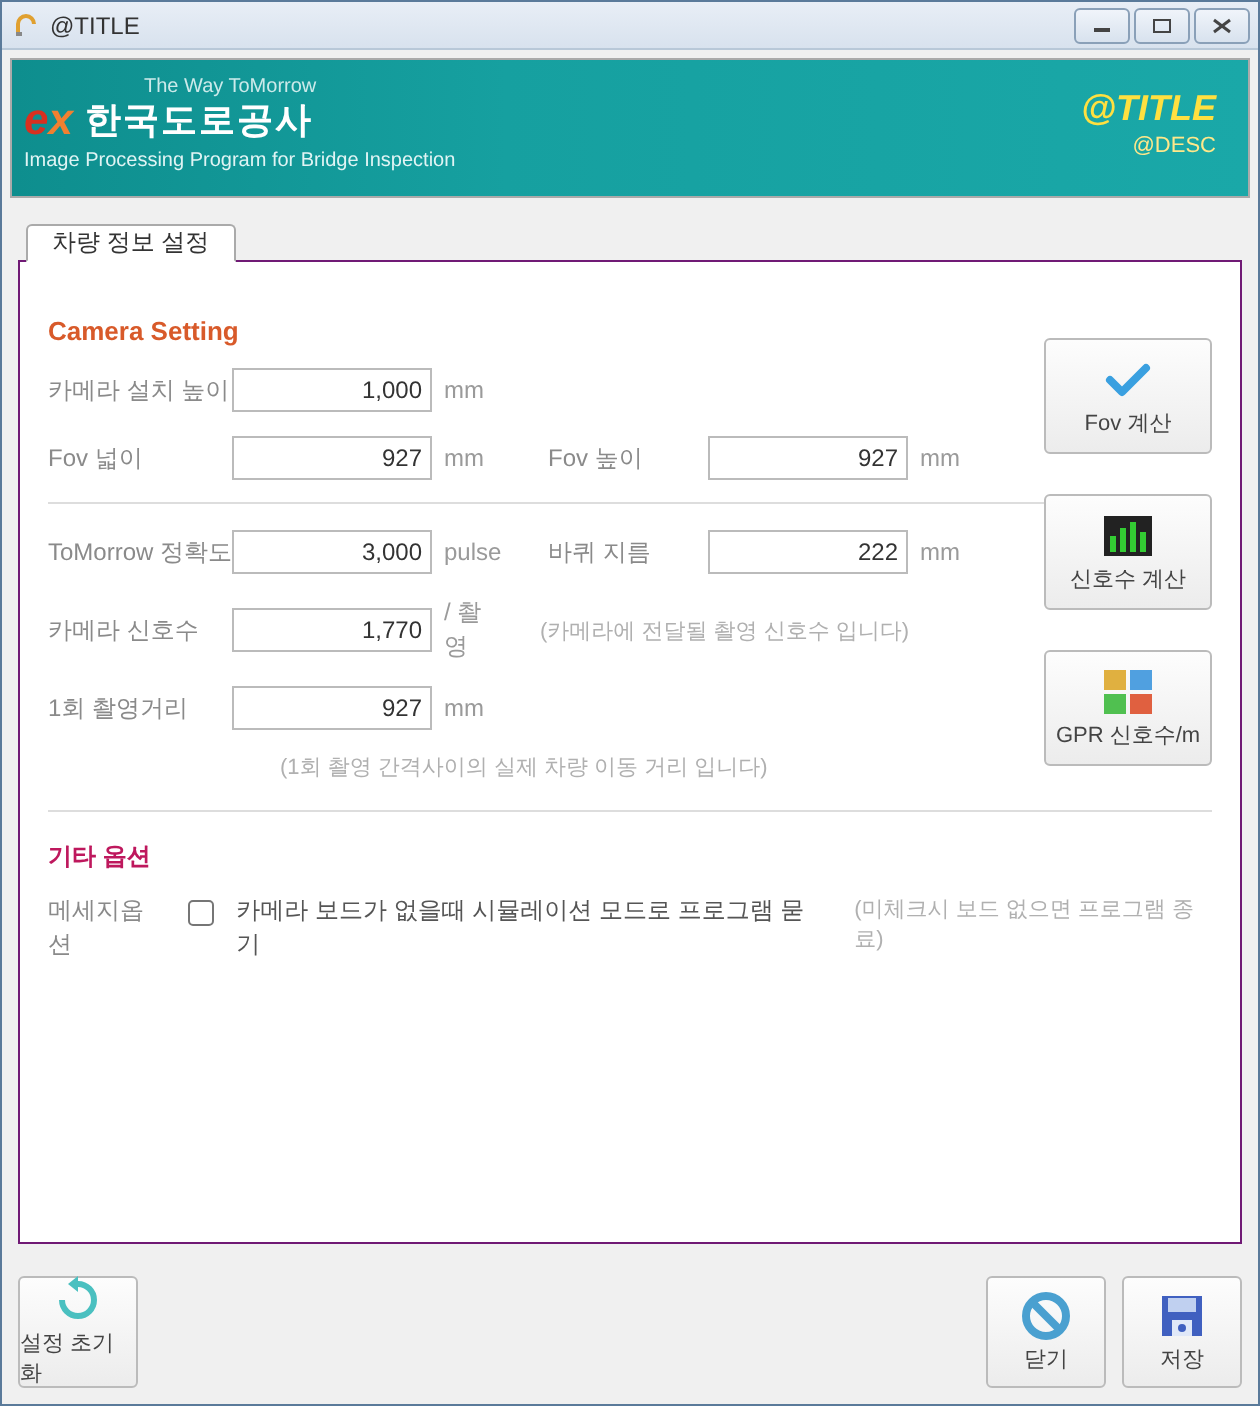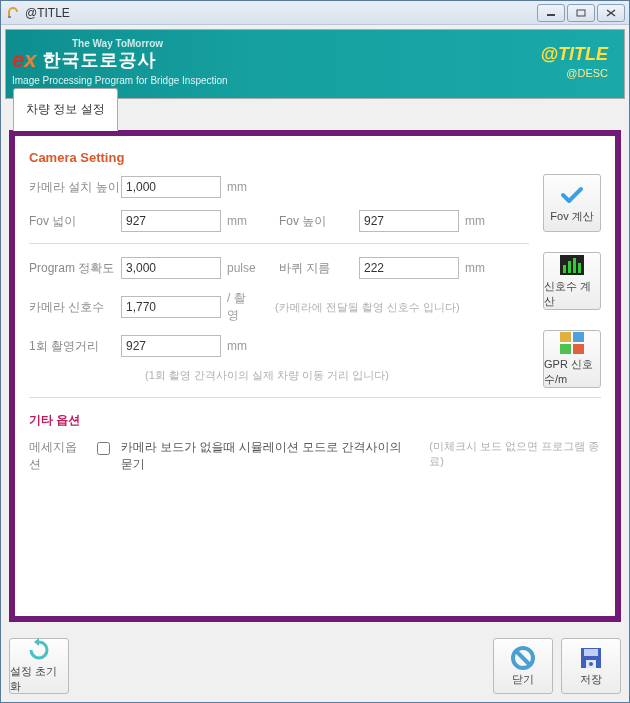--- a/index.html
+++ b/index.html
@@ -69,21 +69,21 @@
     font-weight: bold;
     font-size: 22px;
     color: #e03020;
     background: #fff0;
     display: flex;
     align-items: baseline;
   }
   .ex-logo .e { color: #d83020; font-style: italic; font-family: Arial; }
   .ex-logo .x { color: #f08030; font-style: italic; font-family: Arial; }
   .banner-kr { color: #fff; font-weight: bold; font-size: 18px; letter-spacing: 1px; }
-  .banner-slogan { color: #cceaea; font-size: 10px; margin-left: 60px; margin-bottom: -2px; font-weight: bold; }
+  .banner-slogan { color: #cceaea; font-size: 10px; margin-left: 60px; margin-bottom: -2px; }
   .banner-sub { color: #e0f4f4; font-size: 10px; margin-top: 2px; }
   .banner-right {
     position: absolute;
     right: 16px;
     top: 14px;
     text-align: right;
   }
   .banner-title { color: #ffe040; font-style: italic; font-weight: bold; font-size: 18px; }
   .banner-desc { color: #ffe88a; font-size: 11px; margin-top: 2px; }
   .content {
@@ -94,36 +94,36 @@
     flex-direction: column;
   }
   .tab-row {
     display: flex;
     align-items: flex-end;
     height: 24px;
     position: relative;
     z-index: 2;
   }
   .tab {
-    padding: 12px 12px;
+    padding: 0 12px;
     background: #fff;
     border: 1px solid #aaa;
     border-bottom: 1px solid #fff;
     border-radius: 3px 3px 0 0;
     font-size: 12px;
     color: #333;
     margin-left: 4px;
     cursor: pointer;
   }
   .panel {
     flex: 1;
     background: #fff;
-    border: 6px solid #701a75;
+    border: 1px solid #701a75;
     margin-top: -1px;
-    padding: 14px 14px;
+    padding: 27px 14px;
     position: relative;
   }
   .section-title {
     color: #d85a2a;
     font-weight: bold;
     font-size: 13px;
     margin-bottom: 10px;
   }
   .form-row {
     display: flex;
@@ -138,21 +138,21 @@
   }
   .input-group {
     display: flex;
     align-items: center;
     width: 136px;
   }
   .txt-input {
     border: 1px solid #bbb;
     height: 22px;
     width: 100px;
-    text-align: left;
+    text-align: right;
     padding: 0 4px;
     font-size: 12px;
     color: #333;
   }
   .unit {
     color: #9a9a9a;
     margin-left: 6px;
     font-size: 12px;
     min-width: 28px;
   }
@@ -177,21 +177,21 @@
   }
   .side-btns {
     position: absolute;
     right: 14px;
     top: 38px;
     display: flex;
     flex-direction: column;
     gap: 20px;
   }
   .big-btn {
-    width: 58px;
+    width: 84px;
     height: 58px;
     background: linear-gradient(#fdfdfd, #ececec);
     border: 1px solid #bbb;
     border-radius: 3px;
     display: flex;
     flex-direction: column;
     align-items: center;
     justify-content: center;
     gap: 2px;
     font-size: 11px;
@@ -333,21 +333,21 @@
             <span class="col2-label">Fov 높이</span>
             <div class="input-group">
               <input class="txt-input" value="927" style="">
               <span class="unit">mm</span>
             </div>
           </div>
 
           <hr class="hr">
 
           <div class="form-row">
-            <span class="label">Program 정확도</span>
+            <span class="label">ToMorrow 정확도</span>
             <div class="input-group">
               <input class="txt-input" value="3,000" style="">
               <span class="unit">pulse</span>
             </div>
             <span class="col2-label">바퀴 지름</span>
             <div class="input-group">
               <input class="txt-input" value="222" style="">
               <span class="unit">mm</span>
             </div>
           </div>
@@ -405,21 +405,21 @@
           <span>GPR 신호수/m</span>
         </div>
       </div>
 
       <hr class="hr">
 
       <div class="other-title">기타 옵션</div>
       <div class="checkbox-row">
         <span class="chk-label">메세지옵션</span>
         <input type="checkbox" style="">
-        <span class="chk-text">카메라 보드가 없을때 시뮬레이션 모드로 간격사이의 묻기</span>
+        <span class="chk-text">카메라 보드가 없을때 시뮬레이션 모드로 프로그램 묻기</span>
         <span class="chk-hint">(미체크시 보드 없으면 프로그램 종료)</span>
       </div>
     </div>
   </div>
 
   <div class="bottom-bar">
     <div class="bottom-left">
       <div class="btm-btn">
         <span class="icon">
           <svg width="24" height="24" viewBox="0 0 24 24">

